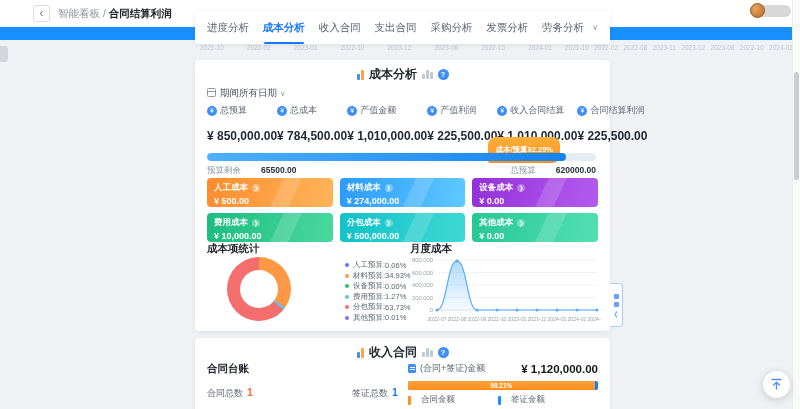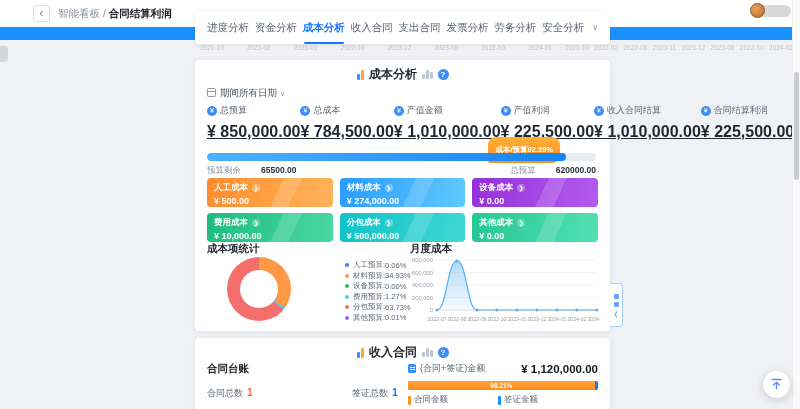--- a/index.html
+++ b/index.html
@@ -53,21 +53,21 @@
     font-size:9.5px; color:#3c4554; }
   .cal-icon { display:inline-block; width:9px; height:9px; border:1px solid #8f98a5; border-radius:1.5px; position:relative; margin-right:4px; vertical-align:-1px; }
   .cal-icon::before { content:""; position:absolute; left:0; right:0; top:2px; height:1px; background:#8f98a5; }
   .date-filter { color:#4a5462; cursor:pointer; }
   .date-filter .chev { color:#98a1ad; font-size:7.5px; margin-left:3px; }
 
   .metrics { position:absolute; top:44px; left:12px; right:12px; display:flex; justify-content:space-between; }
   .metric .m-label { font-size:9px; color:#5c6673; display:flex; align-items:center; gap:3px; white-space:nowrap; }
   .coin { width:10px; height:10px; border-radius:50%; background:#3e8ef7; color:#fff; font-size:7px; display:inline-flex;
     align-items:center; justify-content:center; flex:0 0 auto; }
-  .metric .m-value { font-size:16px; font-weight:700; color:#1f2733; margin-top:6px; white-space:nowrap;text-decoration:underline; }
+  .metric .m-value { font-size:12px; font-weight:700; color:#1f2733; margin-top:12px; white-space:nowrap; }
 
   .badge { position:absolute; top:77px; right:50px; background:linear-gradient(180deg,#ffb03a,#ff8e1c); color:#fff;
     font-size:7.5px; font-weight:700; padding:8px 7px; border-radius:8px 8px 8px 2px; }
   .pbar { position:absolute; top:93px; left:12px; right:14px; height:8px; background:#e6ecf4; border-radius:4px; overflow:hidden; }
   .pbar-fill { height:100%; background:linear-gradient(90deg,#4db1ff,#1583f0); border-radius:4px; }
   .pbar-labels { position:absolute; top:105px; left:12px; right:14px; display:flex; justify-content:space-between; font-size:8.5px; color:#8a94a0; }
   .pbar-labels b { color:#27303b; margin-left:20px; }
 
   .cards-grid { position:absolute; top:118px; left:12px; right:12px; display:grid; grid-template-columns:repeat(3,1fr); gap:6px 7px; }
   .cc { height:29px; border-radius:4px; padding:4px 7px; color:#fff; position:relative; overflow:hidden; cursor:pointer; }
@@ -99,21 +99,21 @@
   .amount-row { display:flex; justify-content:space-between; align-items:center; }
   .amount-label { display:flex; align-items:center; gap:4px; font-size:9px; color:#5c6673; }
   .doc-icon { width:8px; height:9px; background:#3e8ef7; border-radius:1.5px; position:relative; }
   .doc-icon::before { content:""; position:absolute; left:1.5px; right:1.5px; top:2.5px; height:1px; background:#fff; box-shadow:0 2px 0 #fff; }
   .amount-value { font-size:11.5px; font-weight:700; color:#14181e; }
   .inc-bar { margin-top:6px; height:9px; border-radius:2px; background:#1677ff; overflow:hidden; position:relative; }
   .inc-bar-fill { height:100%; background:linear-gradient(180deg,#ffa13a,#ff8d1c); color:#fff; font-size:6.5px; font-weight:700;
     text-align:center; line-height:9px; }
   .inc-legend { display:flex; margin-top:4px; }
   .ileg { width:90px; }
-  .ileg-top { display:flex; align-items:center; gap:3px; font-size:8.5px; color:#5c6673; }
+  .ileg-top { display:flex; align-items:center; gap:10px; font-size:8.5px; color:#5c6673; }
   .imk { width:3px; height:9px; border-radius:1px; }
 
   
   .side-handle { position:absolute; left:610px; top:283px; width:13px; height:44px; background:#fff; border:1px solid #a9cdff;
     border-left:none; border-radius:0 4px 4px 0; display:flex; flex-direction:column; align-items:center; justify-content:center;
     gap:3px; cursor:pointer; }
   .side-handle i { display:block; width:5px; height:5px; background:#6aa1ff; border-radius:1px; }
   .side-handle .chv { width:auto; height:auto; background:none; color:#6aa1ff; font-size:6px; }
   .scroll-track { position:absolute; right:0; top:0; width:8px; height:409px; background:#fafafa; border-left:1px solid #ededed; }
   .scroll-thumb { position:absolute; right:1px; top:72px; width:5px; height:108px; background:#c9ccd1; border-radius:3px; cursor:pointer; }
@@ -159,35 +159,34 @@
       <span>2022-10</span>
       <span>2024-02</span>
     </div>
   <div class="left-edge-handle"></div>
 
   <div class="card tabcard">
     <div class="tabs">
 
         <div class="tab"><span>进度分析</span></div>
 
-        <div class="tab"><span>资金分析</span></div>
 
         <div class="tab active"><span>成本分析</span></div>
 
         <div class="tab"><span>收入合同</span></div>
 
         <div class="tab"><span>支出合同</span></div>
 
+        <div class="tab"><span>采购分析</span></div>
 
         <div class="tab"><span>发票分析</span></div>
 
         <div class="tab"><span>劳务分析</span></div>
 
 
-        <div class="tab"><span>安全分析</span></div>
       </div>
     <span class="tabs-chevron">∨</span>
   </div>
 
   <section class="card cost-card">
     <div class="sec-title">
       <span class="mini-chart-icon">
           <i class="b1"></i>
           <i class="b2"></i>
         </span>

